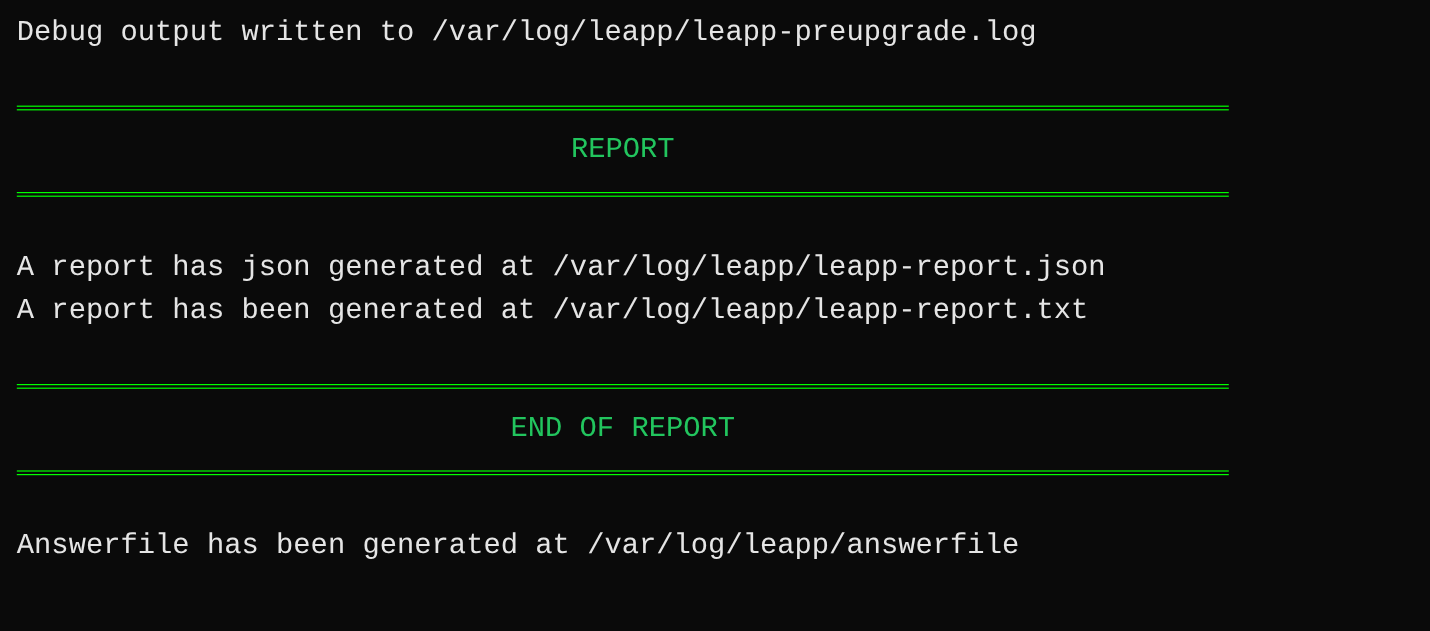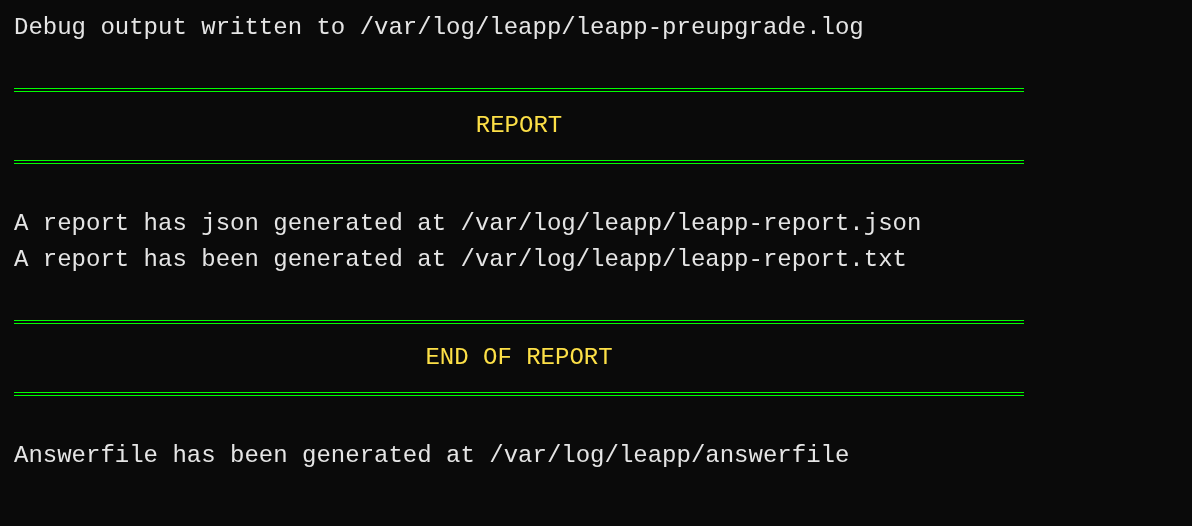--- a/index.html
+++ b/index.html
@@ -24,21 +24,21 @@
       font-weight: 500;
     }
     .separator {
       color: #00ff00;
       border: none;
       border-top: 4px double #00ff00;
       margin: 6px 0;
       width: 1010px;
     }
     .header-label {
-      color: #fde047;
+      color: #22c55e;
       text-align: center;
       font-weight: 500;
       width: 1010px;
       padding: 10px 0;
     }
     .spacer {
       height: 36px;
     }
   </style>
 </head>

